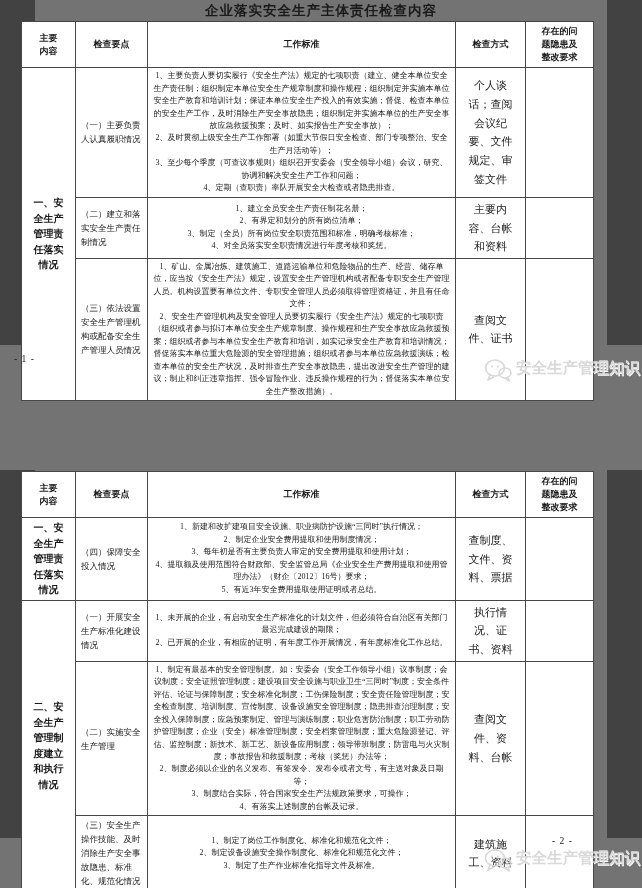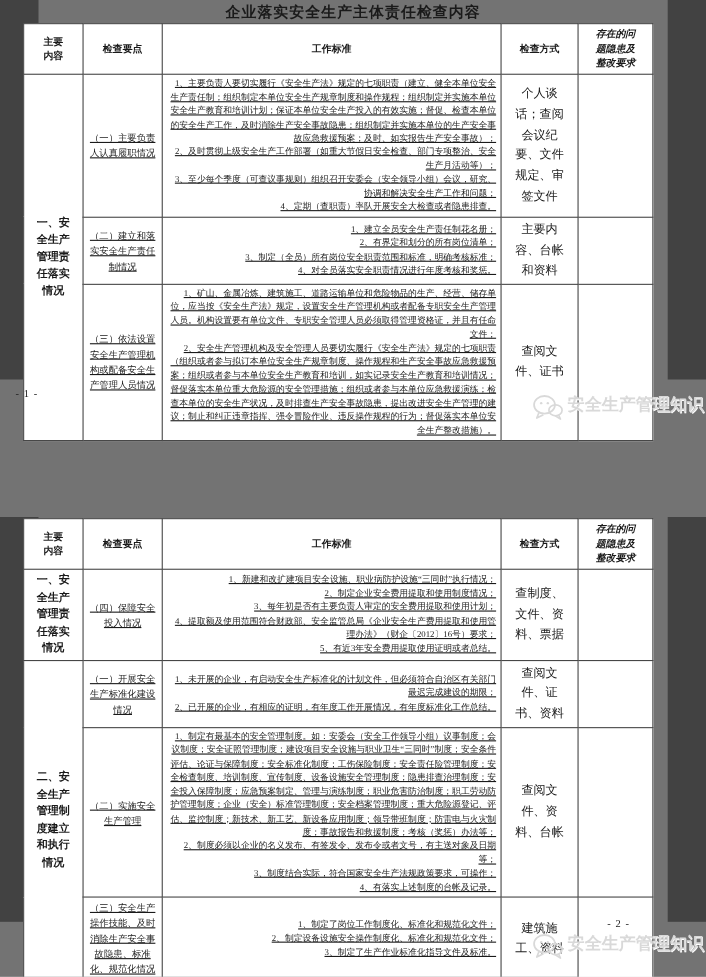--- a/index.html
+++ b/index.html
@@ -11,24 +11,24 @@
 
   .doc-title{position:absolute;top:2px;left:35px;width:572px;text-align:center;
     font-size:13.5px;font-weight:bold;letter-spacing:1px;}
 
   table.t{position:absolute;left:21px;width:572px;border-collapse:collapse;table-layout:fixed;background:#fff;}
   #t1{top:21px;} #t2{top:471px;}
   .t th,.t td{border:1px solid #474747;vertical-align:middle;}
   col.c1{width:54px;} col.c2{width:72px;} col.c3{width:308px;} col.c4{width:70px;} col.c5{width:68px;}
   .t th{font-size:9px;font-weight:bold;padding:3px 2px;line-height:1.45;text-align:center;}
   .t th.h1{padding:3px 14px;}
-  .t th.h5{padding:3px 13px;font-style:italic;}
+  .t th.h5{padding:3px 13px;}
   td.sec{font-weight:bold;font-size:10px;padding:2px 8px;line-height:1.55;text-align:center;}
-  td.pt{font-size:8.5px;padding:2px 5px;line-height:1.65;text-align:center;text-decoration:underline;}
-  td.std{font-size:8px;padding:2px 4px;line-height:1.56;white-space:pre-line;text-align:right;text-decoration:underline;}
+  td.pt{font-size:8.5px;padding:2px 5px;line-height:1.65;text-align:left;}
+  td.std{font-size:8px;padding:2px 4px;line-height:1.56;white-space:pre-line;text-align:center;}
   td.mth{font-size:11px;padding:2px 11px;line-height:1.7;text-align:center;}
   td.iss{background:#fff;}
 
   .pagenum{position:absolute;font-size:9.5px;color:#222;letter-spacing:1px;}
   #pn1{left:14px;top:354px;}
   #pn2{left:552px;top:836px;}
 
   .watermark{position:absolute;display:flex;gap:4px;
     color:#d9d9d9;font-weight:bold;font-size:15.5px;white-space:nowrap;
     font-family:"Liberation Sans","DejaVu Sans",sans-serif;
@@ -133,21 +133,21 @@
 4、提取额及使用范围符合财政部、安全监管总局《企业安全生产费用提取和使用管理办法》（财企〔2012〕16号）要求；
 5、有近3年安全费用提取使用证明或者总结。</td>
       <td class="mth">查制度、文件、资料、票据</td>
       <td class="iss"></td>
     </tr>
     <tr>
       <td class="sec" rowspan="3">二、安全生产管理制度建立和执行情况</td>
       <td class="pt">（一）开展安全生产标准化建设情况</td>
       <td class="std">1、未开展的企业，有启动安全生产标准化的计划文件，但必须符合自治区有关部门最迟完成建设的期限；
 2、已开展的企业，有相应的证明，有年度工作开展情况，有年度标准化工作总结。</td>
-      <td class="mth">查阅文件、证书、资料</td>
+      <td class="mth">执行情况、证书、资料</td>
       <td class="iss"></td>
     </tr>
     <tr>
       <td class="pt">（二）实施安全生产管理</td>
       <td class="std">1、制定有最基本的安全管理制度。如：安委会（安全工作领导小组）议事制度；会议制度；安全证照管理制度；建设项目安全设施与职业卫生“三同时”制度；安全条件评估、论证与保障制度；安全标准化制度；工伤保险制度；安全责任险管理制度；安全检查制度、培训制度、宣传制度、设备设施安全管理制度；隐患排查治理制度；安全投入保障制度；应急预案制定、管理与演练制度；职业危害防治制度；职工劳动防护管理制度；企业（安全）标准管理制度；安全档案管理制度；重大危险源登记、评估、监控制度；新技术、新工艺、新设备应用制度；领导带班制度；防雷电与火灾制度；事故报告和救援制度；考核（奖惩）办法等；
 2、制度必须以企业的名义发布、有签发令、发布令或者文号，有主送对象及日期等；
 3、制度结合实际，符合国家安全生产法规政策要求，可操作；
 4、有落实上述制度的台帐及记录。</td>
       <td class="mth">查阅文件、资料、台帐</td>
       <td class="iss"></td>

